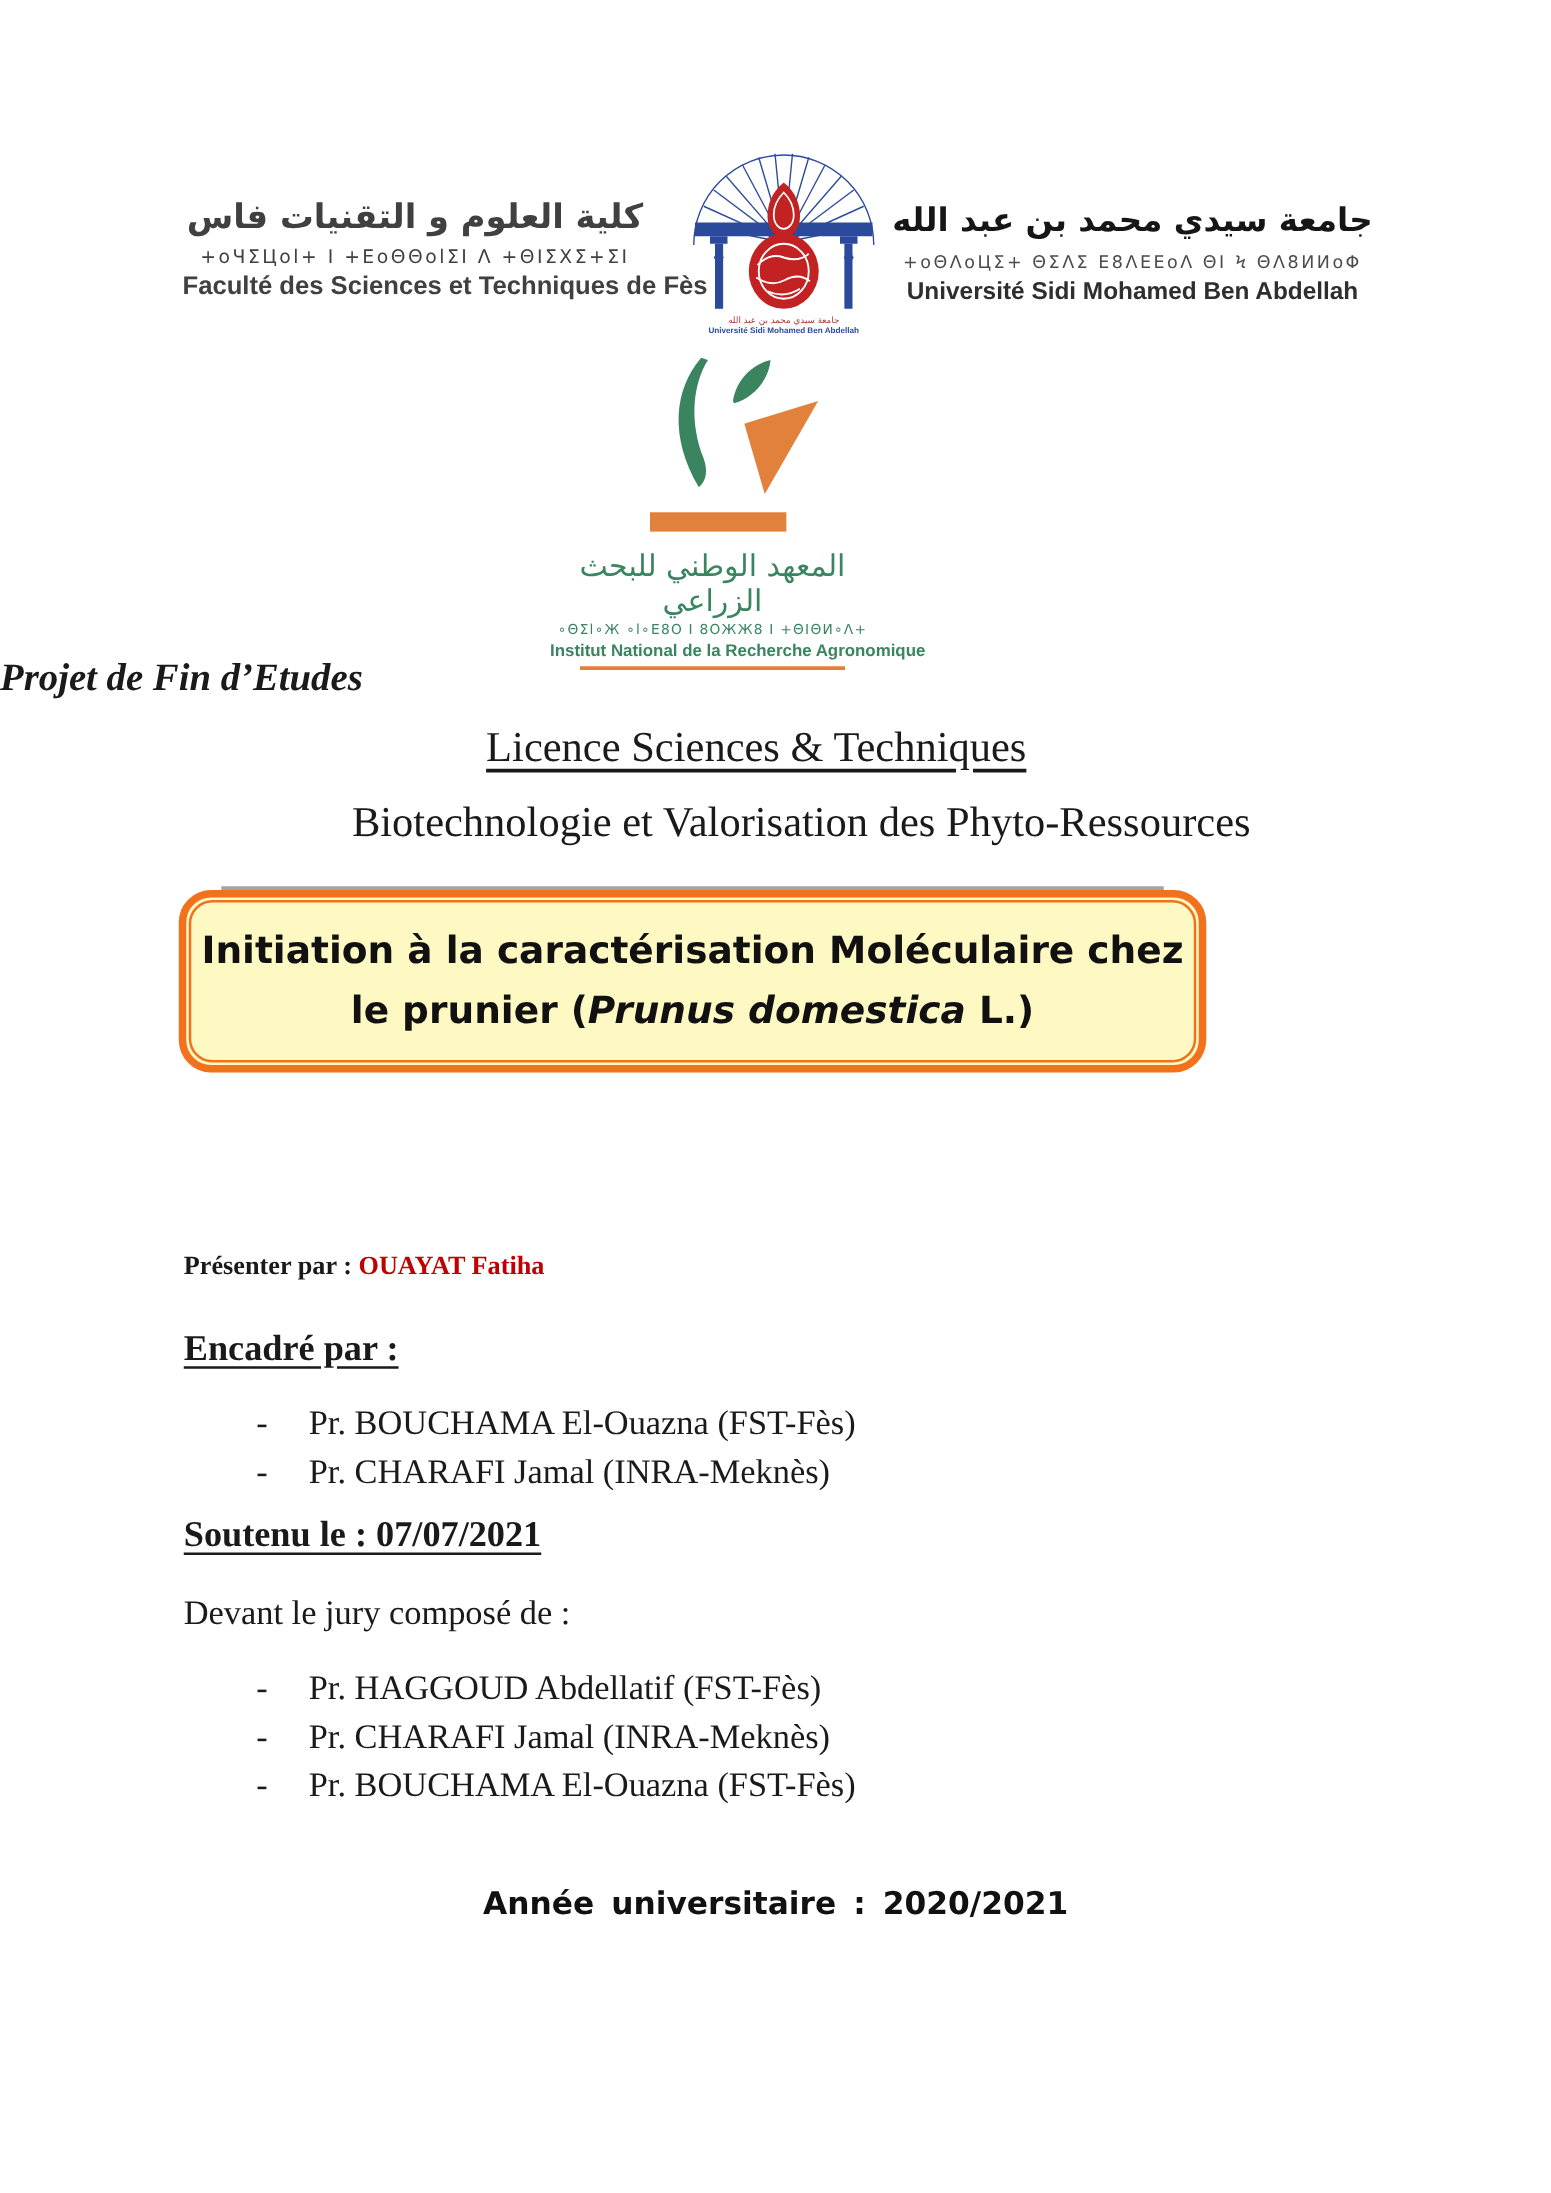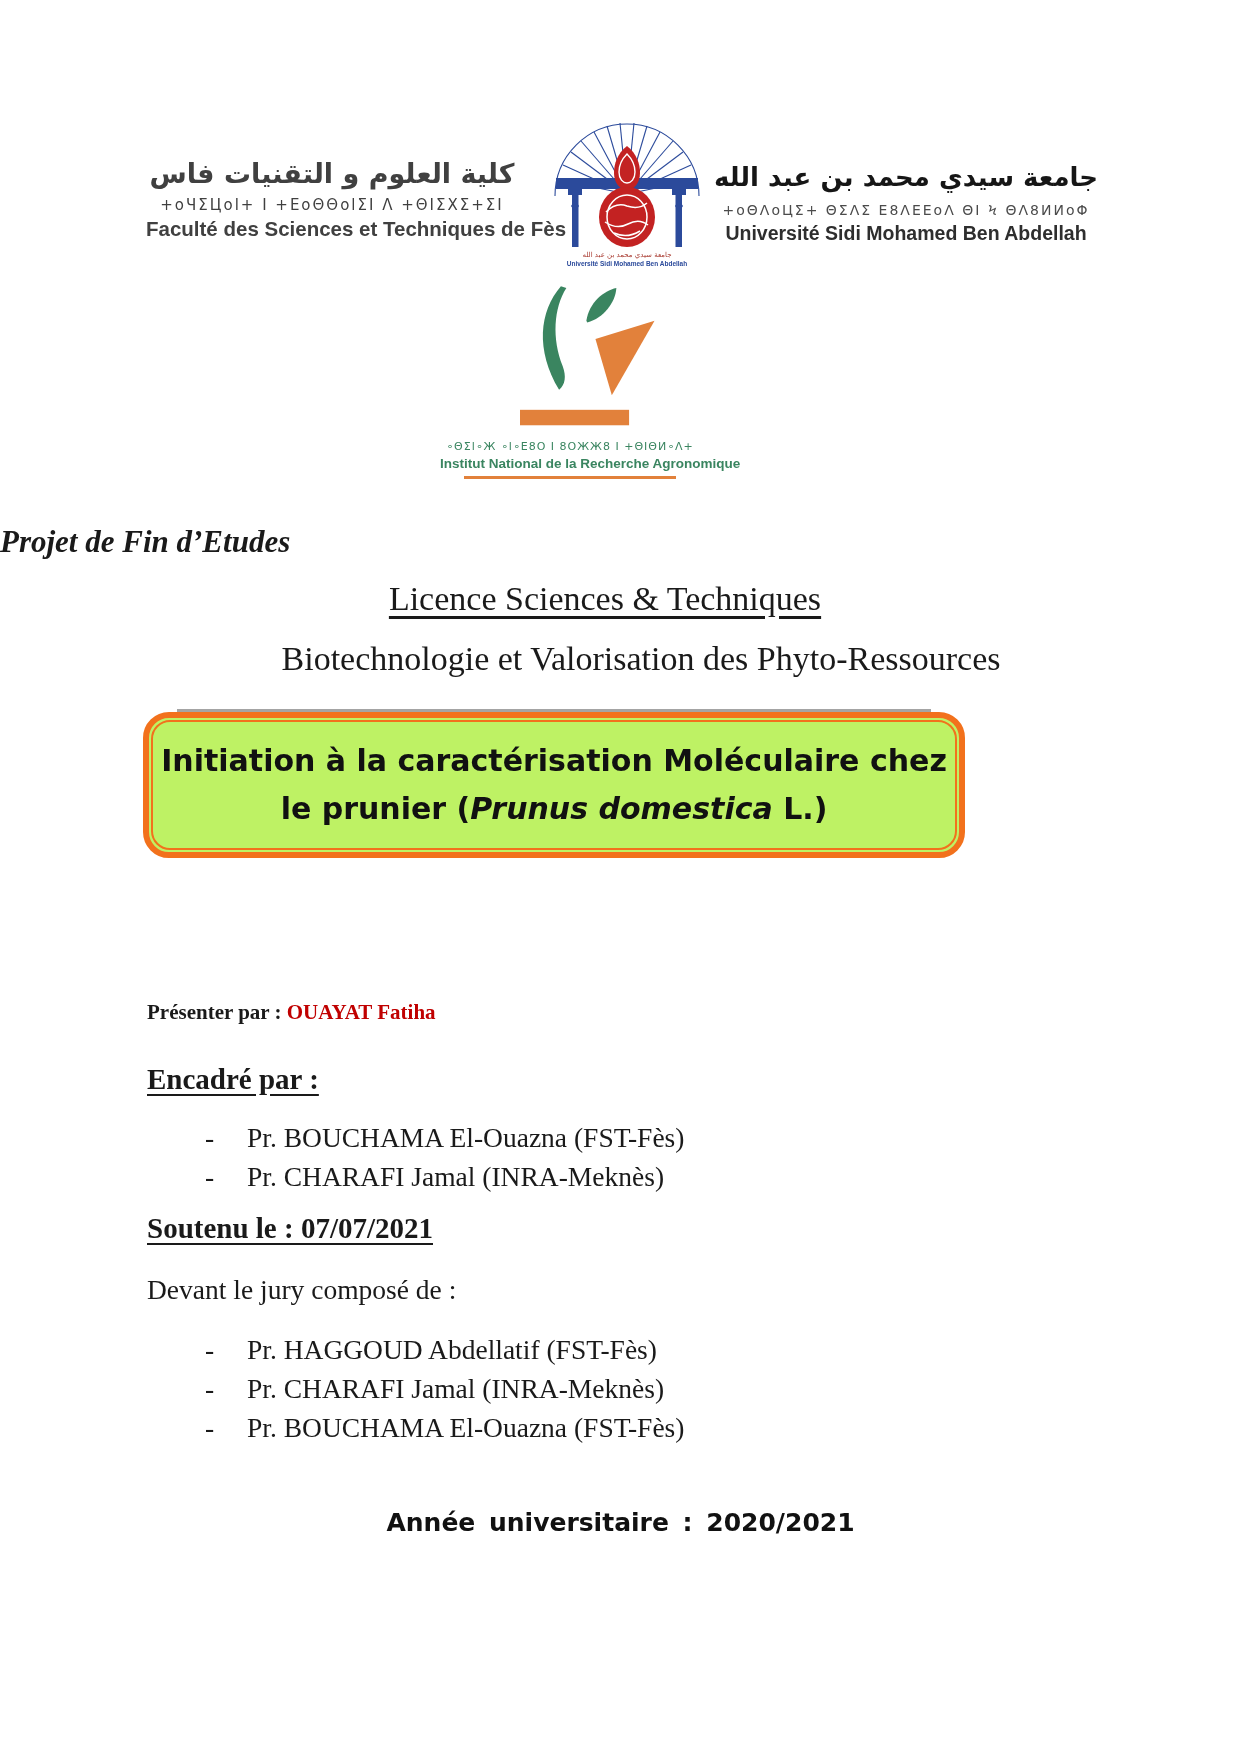--- a/index.html
+++ b/index.html
@@ -38,21 +38,21 @@
   
   .t-project{left:0;top:524px;width:1210px;text-align:left;
     font-size:31px;font-weight:bold;font-style:italic;}
   .t-degree{left:0;top:580px;width:1210px;text-align:center;
     font-size:34px;text-decoration:underline;text-underline-offset:6px;}
   .t-spec{left:0;top:640px;width:1210px;text-align:center;
     font-size:34px;text-underline-offset:6px;padding-left:36px;}
 
   
   .tbox{left:143px;top:712px;width:822px;height:146px;box-sizing:border-box;
-    border:6px solid #f2711c;border-radius:26px;background:#bef264;}
+    border:6px solid #f2711c;border-radius:26px;background:#fef9c3;}
   .tbox::before{content:"";position:absolute;left:28px;right:28px;top:-9px;height:3px;background:#5a5a5a;opacity:.55;}
   .tbox .inner{position:absolute;inset:2px;border:2px solid #f2711c;border-radius:19px;}
   .tbox .txt{position:absolute;inset:0;display:flex;flex-direction:column;justify-content:center;
     text-align:center;font-family:"DejaVu Sans",sans-serif;font-weight:bold;font-size:30px;line-height:1.6;color:#111;}
   .tbox .txt em{font-style:italic;}
 
   
   .presented{left:147px;top:1000px;font-size:21px;font-weight:bold;}
   .presented .name{color:#c00000;}
   .encadre{left:147px;top:1063px;font-size:29px;font-weight:bold;
@@ -128,20 +128,21 @@
     <div class="fr">Université Sidi Mohamed Ben Abdellah</div>
   </div>
 
   <div class="abs inra">
     <svg width="200" height="152" viewBox="0 0 220 162">
       <path d="M100 2 C 76 30 72 72 98 116 C 105 110 106 101 102 90 C 90 60 92 26 106 4 Z" fill="#3a8560"></path>
       <path d="M128 40 C 131 20 147 7 161 4 C 160 20 147 37 129 42 Z" fill="#3a8560"></path>
       <polygon points="138,60 203,40 156,122" fill="#e2813b"></polygon>
       <rect x="55" y="138" width="120" height="17" fill="#e2813b"></rect>
     </svg>
+    <div class="ar">المعهد الوطني للبحث الزراعي</div>
     <div class="tif">∘ΘΣl∘Ж  ∘l∘Е8О  Ι  8ОЖЖ8  Ι  +ΘΙΘИ∘Λ+</div>
     <div class="fr">Institut National de la Recherche Agronomique</div>
     <div class="rule"></div>
   </div>
 
   <div class="abs t-project">Projet de Fin d’Etudes</div>
   <div class="abs t-degree">Licence Sciences &amp; Techniques</div>
   <div class="abs t-spec">Biotechnologie et Valorisation des Phyto-Ressources</div>
 
   <div class="abs tbox">

